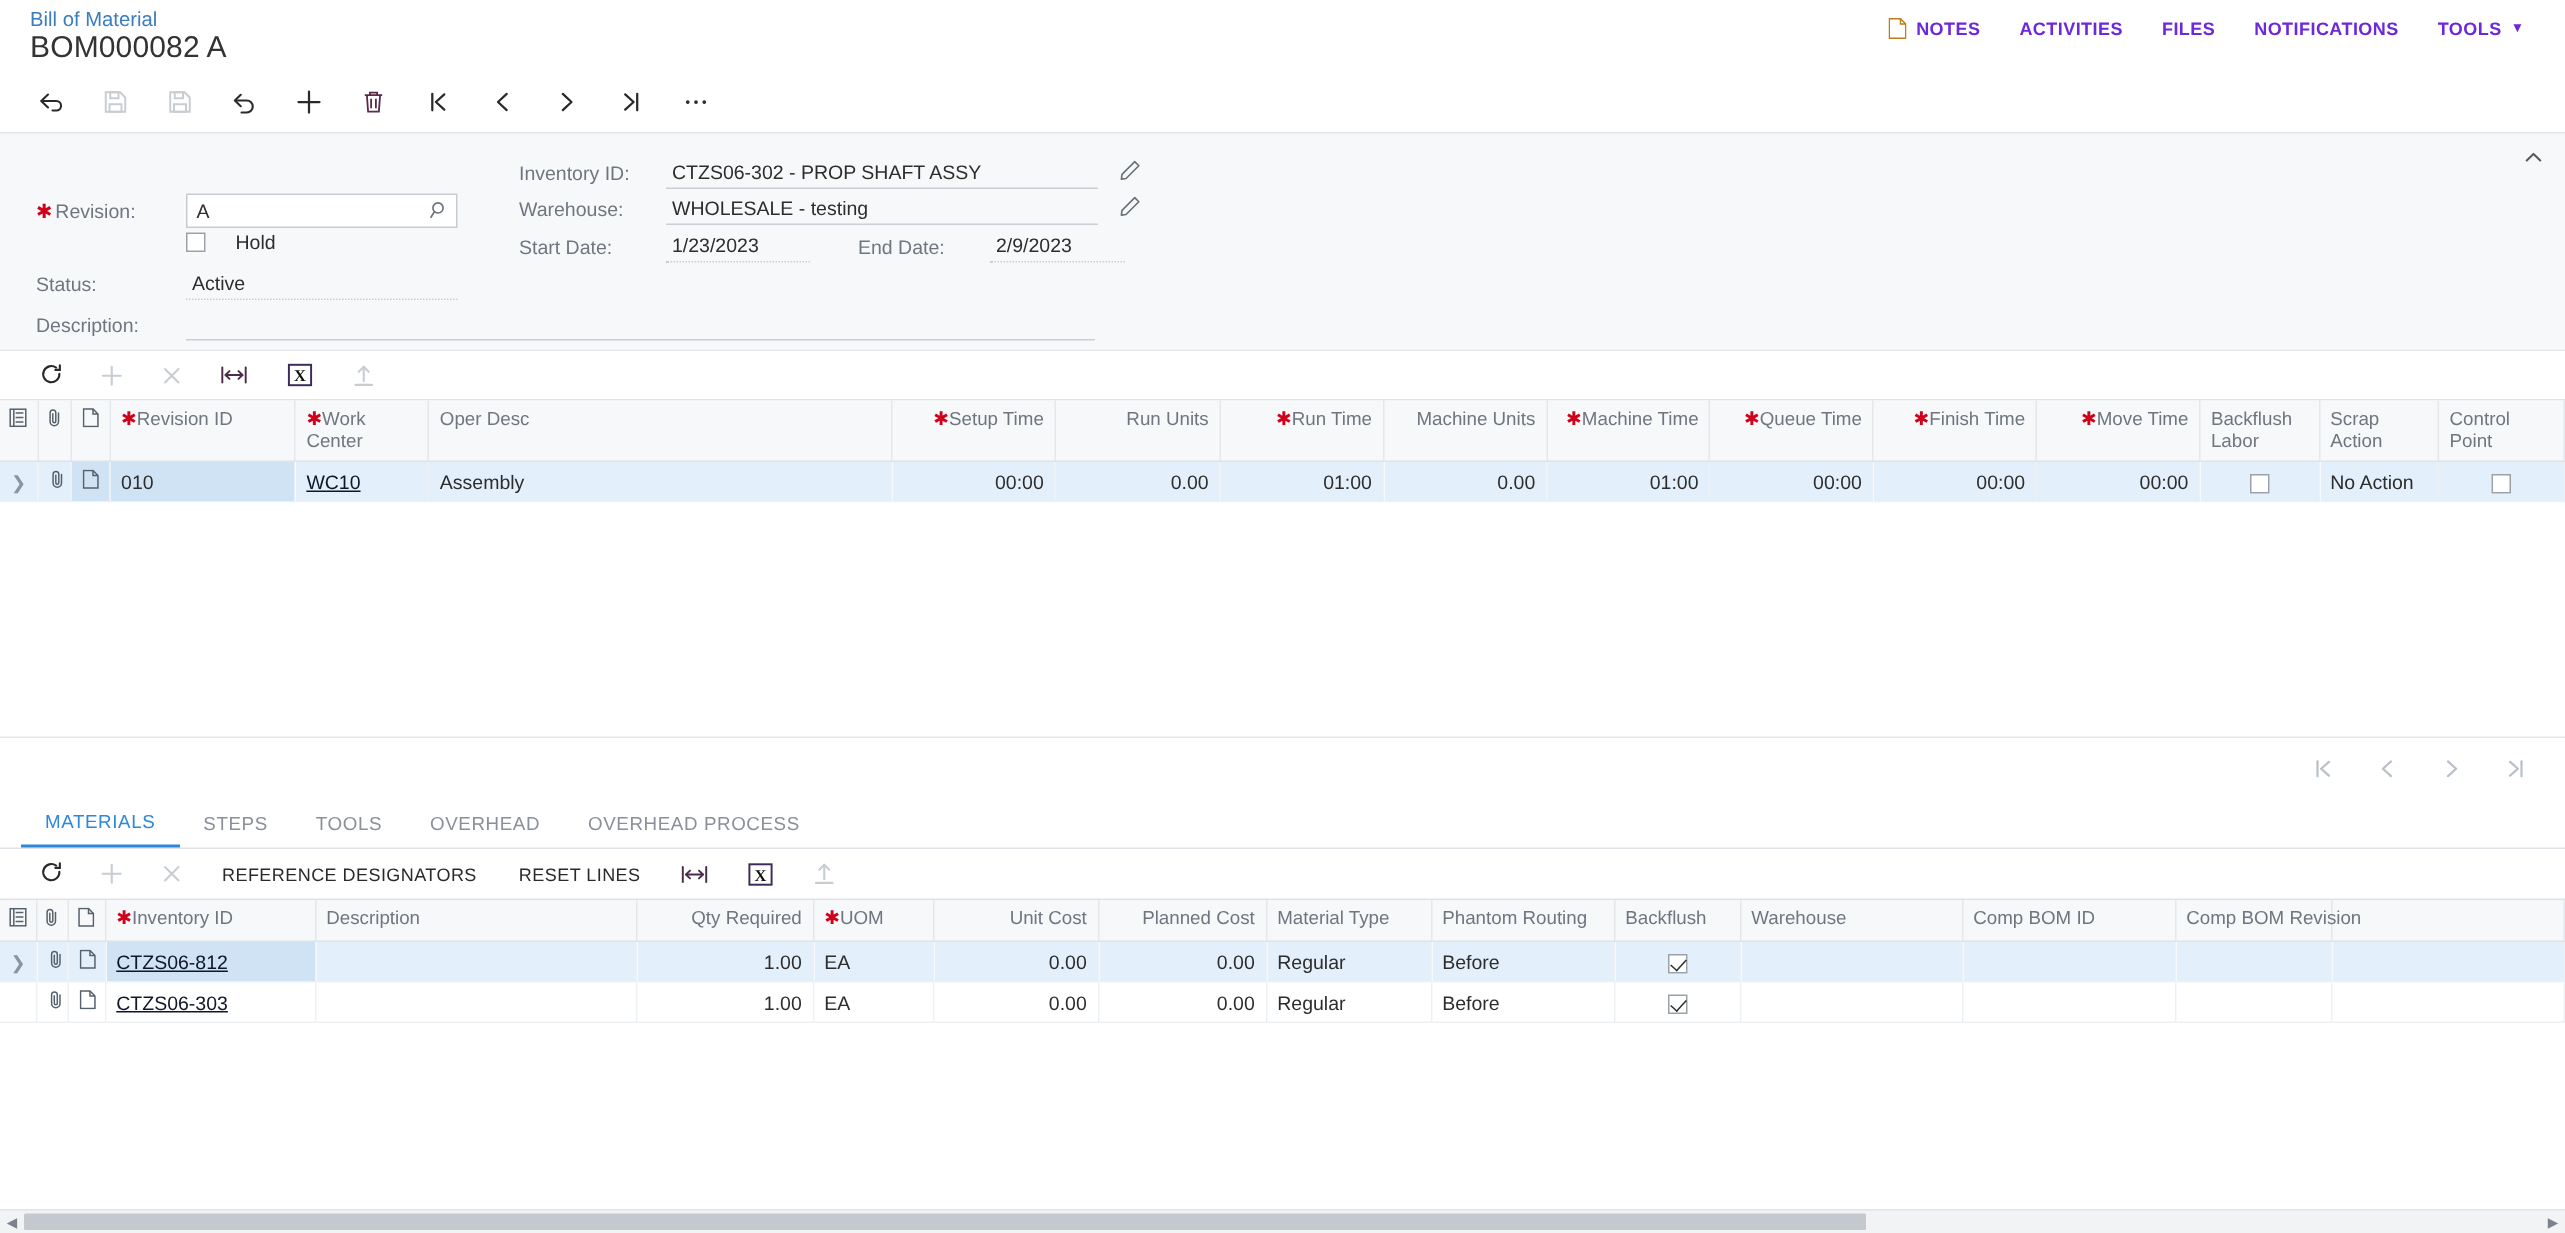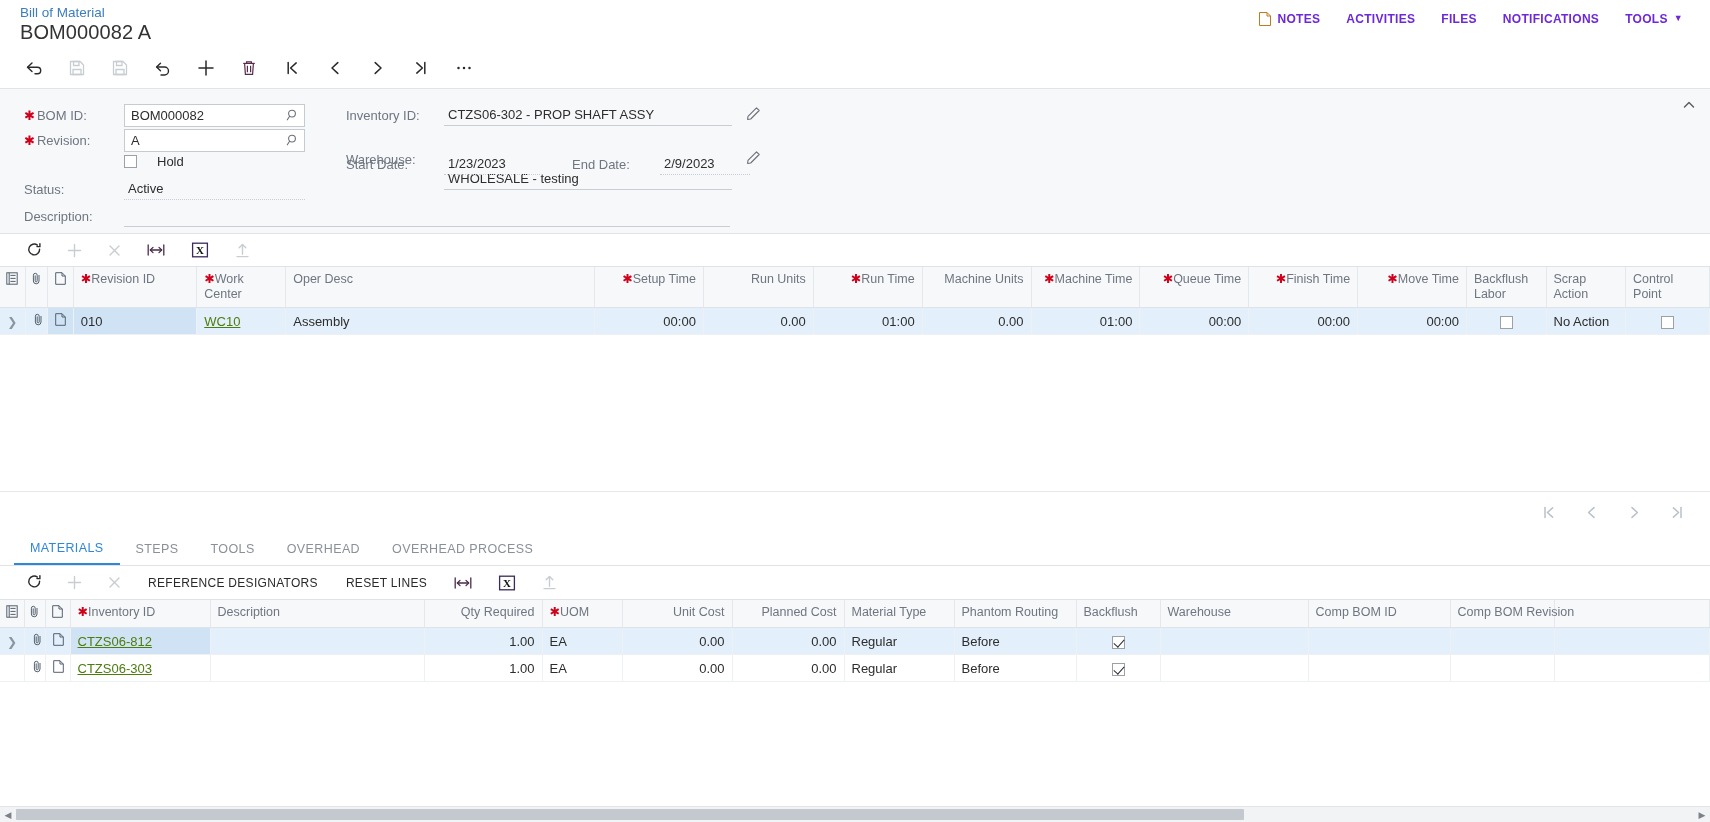--- a/index.html
+++ b/index.html
@@ -111,21 +111,21 @@
     border-right:1px solid #eef1f4; border-bottom:1px solid #eef1f4;
     padding:4px 7px; font-size:13px; color:#2d2d2d; height:27px;
     white-space:nowrap; overflow:hidden;
   }
   .grid td.r { text-align:right; }
   .grid td.c { text-align:center; }
   .grid tr.selected td { background:#e3effa; }
   .grid tr.selected td.keycell { background:#cfe3f5; }
   .cellicon { color:#55616e; }
   .rowcaret { color:#8b95a0; font-size:12px; }
-  .link { color:#4d7c0f; text-decoration:underline; cursor:pointer; }
+  .link { color:#0f172a; text-decoration:underline; cursor:pointer; }
   .hdr-ico-cell { width:19px; padding:5px 3px !important; text-align:center; }
 
   .gridbody-spacer { background:#fff; }
 
   
   .pager {
     height:42px; border-top:1px solid #e4e7eb; background:#fff;
     display:flex; align-items:center; justify-content:flex-end; padding-right:24px; gap:26px;
   }
   .pager .pg { color:#b9c0c8; cursor:default; display:flex; align-items:center; }
@@ -254,34 +254,20 @@
     </div>
   </div>
 
   <div class="formpanel">
     <div class="collapse-caret">
       <svg width="14" height="14" viewBox="0 0 14 14" fill="none" stroke="currentColor" stroke-width="1.4" stroke-linecap="round" stroke-linejoin="round">
           <path d="M2.5 9 L7 4.6 L11.5 9"></path>
         </svg>
     </div>
 
-    <div class="fld-row" style="left:24px; top:15px;">
-      <div class="fld-label" style="width:100px;">
-        <span class="req">✱</span><span>BOM ID:</span>
-      </div>
-      <div class="inputbox" style="width:181px;">
-        <span>BOM000082</span>
-        <span class="mag">
-          <svg width="13" height="15" viewBox="0 0 13 15" fill="none" stroke="currentColor" stroke-width="1.1">
-              <circle cx="6" cy="5.6" r="3.4"></circle>
-              <path d="M3.6 8.2 L1.3 11.8" stroke-linecap="round"></path>
-            </svg>
-        </span>
-      </div>
-    </div>
 
     <div class="fld-row" style="left:24px; top:40px;">
       <div class="fld-label" style="width:100px;">
         <span class="req">✱</span><span>Revision:</span>
       </div>
       <div class="inputbox" style="width:181px;">
         <span>A</span>
         <span class="mag">
           <svg width="13" height="15" viewBox="0 0 13 15" fill="none" stroke="currentColor" stroke-width="1.1">
               <circle cx="6" cy="5.6" r="3.4"></circle>
@@ -317,21 +303,21 @@
       </div>
       <span class="edit-pencil" style="margin-left:14px;">
         <svg width="15" height="15" viewBox="0 0 15 15" fill="none" stroke="currentColor" stroke-width="1.1" stroke-linejoin="round">
             <path d="M10.5 1.8 L13.2 4.5 L4.7 13 L1.6 13.4 L2 10.3 Z"></path>
           </svg>
       </span>
     </div>
 
     <div class="fld-row" style="left:346px; top:39px;">
       <div class="fld-label" style="width:98px;">Warehouse:</div>
-      <div class="underline-field solid" style="width:288px; padding-left:4px;margin-top:40px;">
+      <div class="underline-field solid" style="width:288px; padding-left:4px;">
         <span>WHOLESALE - testing</span>
       </div>
       <span class="edit-pencil" style="margin-left:14px;">
         <svg width="15" height="15" viewBox="0 0 15 15" fill="none" stroke="currentColor" stroke-width="1.1" stroke-linejoin="round">
             <path d="M10.5 1.8 L13.2 4.5 L4.7 13 L1.6 13.4 L2 10.3 Z"></path>
           </svg>
       </span>
     </div>
 
     <div class="fld-row" style="left:346px; top:64px;">

